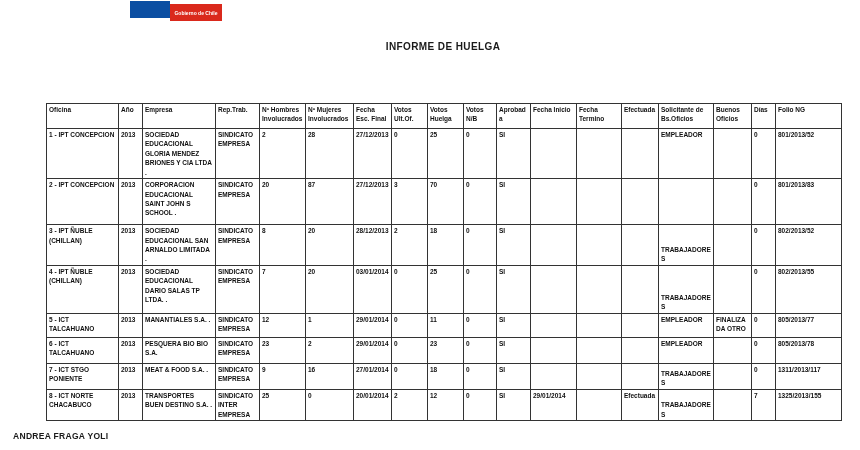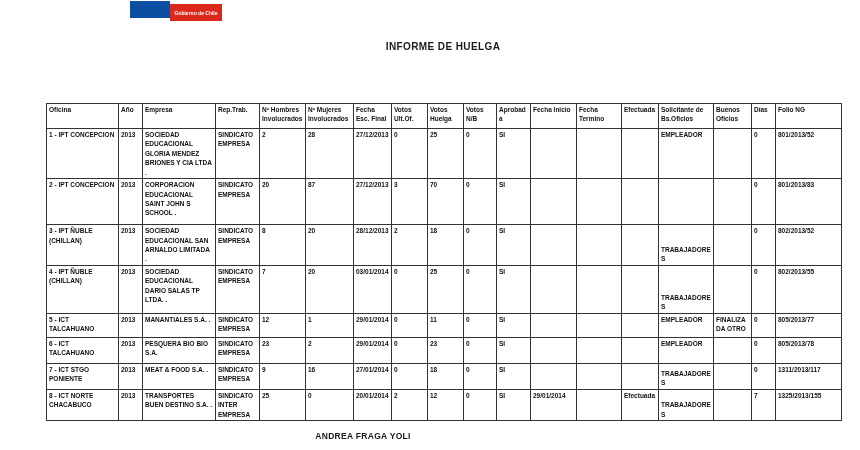--- a/index.html
+++ b/index.html
@@ -40,21 +40,21 @@
   table.report tbody tr:nth-child(1){ height:50px; }
   table.report tbody tr:nth-child(2){ height:46px; }
   table.report tbody tr:nth-child(3){ height:40px; }
   table.report tbody tr:nth-child(4){ height:48px; }
   table.report tbody tr:nth-child(5){ height:24px; }
   table.report tbody tr:nth-child(6){ height:26px; }
   table.report tbody tr:nth-child(7){ height:26px; }
   table.report tbody tr:nth-child(8){ height:29px; }
   table.report td.vbottom { vertical-align:bottom; }
   
-  .footer { position:absolute; top:431px; left:0; width:700px; text-align:center;
+  .footer { position:absolute; top:431px; left:0; width:700px; text-align:left;
             font-size:8.5px; font-weight:bold; color:#1a1a1a; letter-spacing:.3px; }
 </style>
 </head>
 <body>
 
 <div class="page">
 
   <div class="logo">
     <div class="logo-blue" style="background: rgb(11, 78, 162);"></div>
     <div class="logo-red" style="background: rgb(218, 41, 28);">

